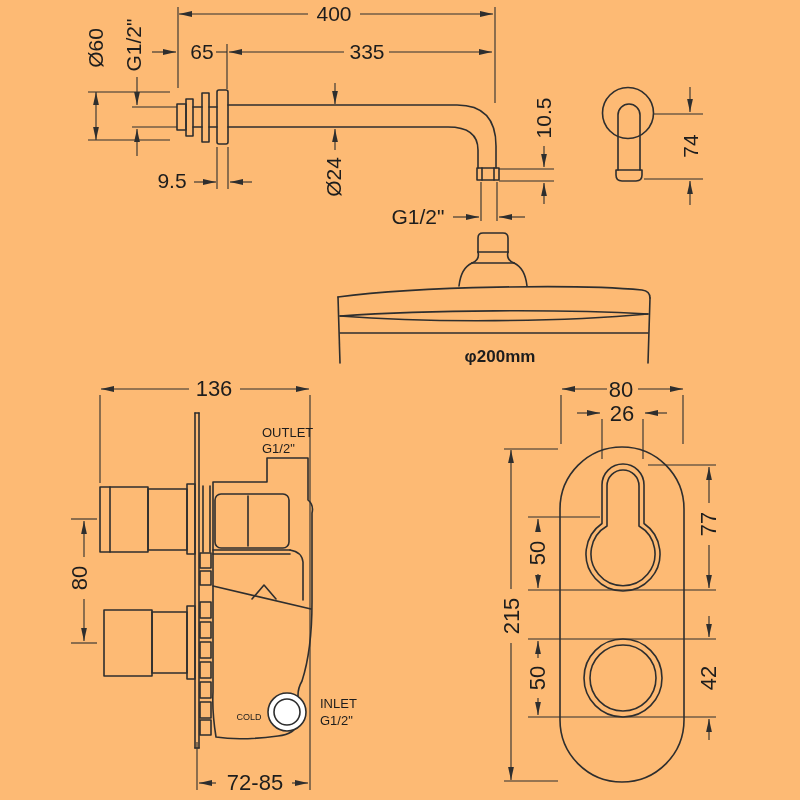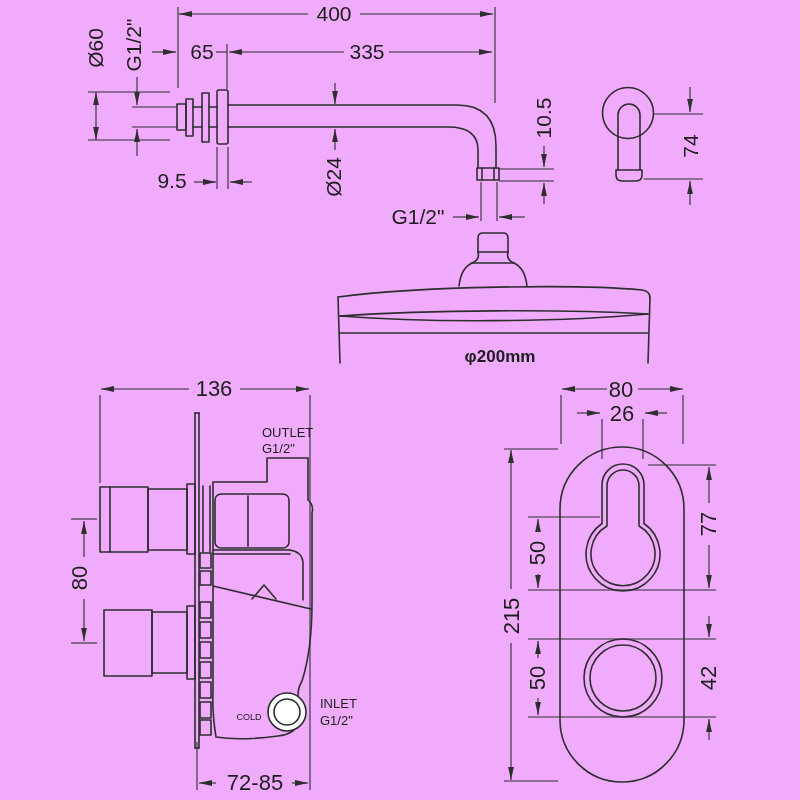--- a/index.html
+++ b/index.html
@@ -1,16 +1,16 @@
 <!DOCTYPE html>
 <html><head>
 <meta charset="utf-8">
 <style>
   html,body{margin:0;padding:0;background:#fff;}
-  #stage{position:relative;width:800px;height:800px;background:#f0abfc;overflow:hidden;}
+  #stage{position:relative;width:800px;height:800px;background:#fdba74;overflow:hidden;}
   svg{display:block;}
   .ln{stroke:#2e2e2e;stroke-width:1.6;fill:none;stroke-linecap:round;stroke-linejoin:round;}
   .lnf{stroke:#2e2e2e;stroke-width:1.6;fill:#ffffff;stroke-linejoin:round;}
   .dim{stroke:#2e2e2e;stroke-width:1.1;fill:none;stroke-linecap:butt;}
   text{font-family:"Liberation Sans","DejaVu Sans",sans-serif;fill:#1d1d1d;}
   .t-dim{font-size:21px;}
   .t-dim-lg{font-size:22px;}
   .t-lbl{font-size:13px;}
   .t-sm{font-size:9px;}
   .t-head{font-size:17px;font-weight:bold;}

